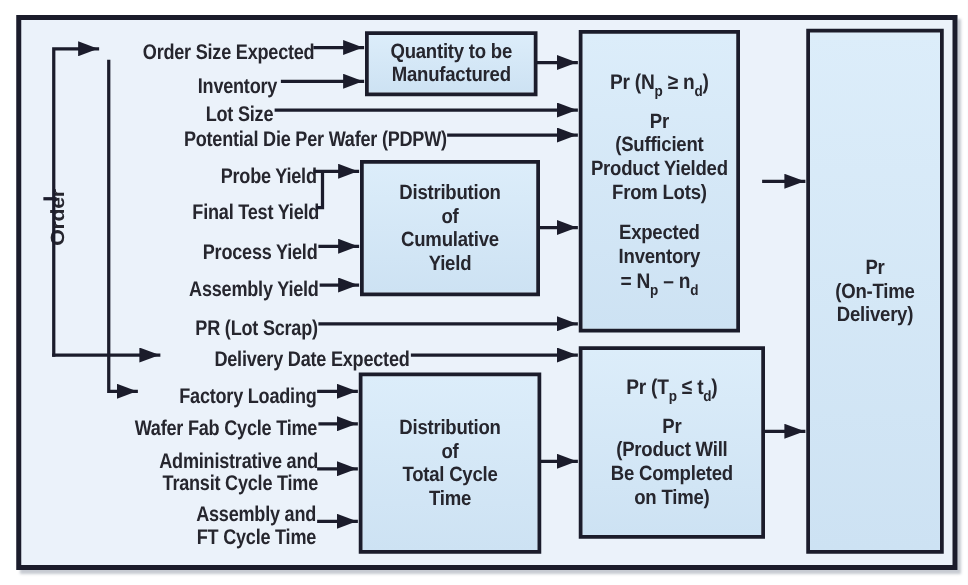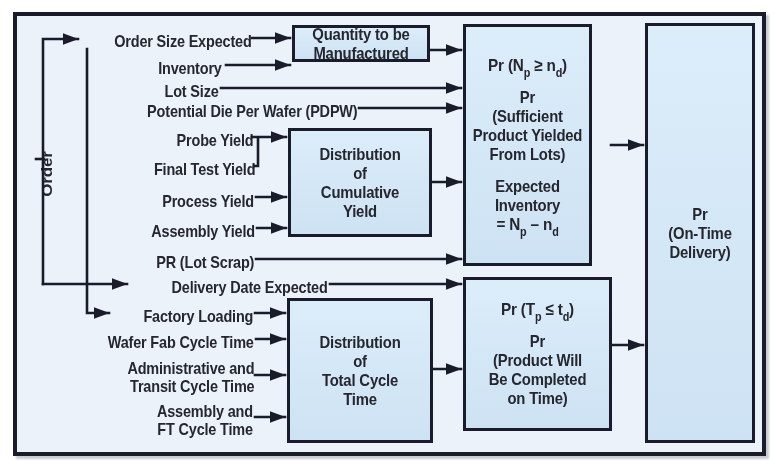--- a/index.html
+++ b/index.html
@@ -99,21 +99,21 @@
     <path d="M256,339 H285" marker-end="url(#arr)"></path>
     <path d="M255,375 H285" marker-end="url(#arr)"></path>
     <path d="M255,417 H285" marker-end="url(#arr)"></path>
     <path d="M429,50 H461" marker-end="url(#arr)"></path>
     <path d="M431,182 H461" marker-end="url(#arr)"></path>
     <path d="M432,369 H461" marker-end="url(#arr)"></path>
     <path d="M611,145 H643" marker-end="url(#arr)"></path>
     <path d="M611,345 H643" marker-end="url(#arr)"></path>
   </svg>
 
-  <div class="box" style="left:292px;top:25px;width:138px;height:37px;">
+  <div class="box" style="left:292px;top:25px;width:138px;height:52px;">
     <div class="box-inner">
         <div class="btext">Quantity to be
 Manufactured</div>
       </div>
   </div>
 
   <div class="box" style="left:288px;top:128px;width:144px;height:109px;">
     <div class="box-inner">
         <div class="btext">Distribution
 of

